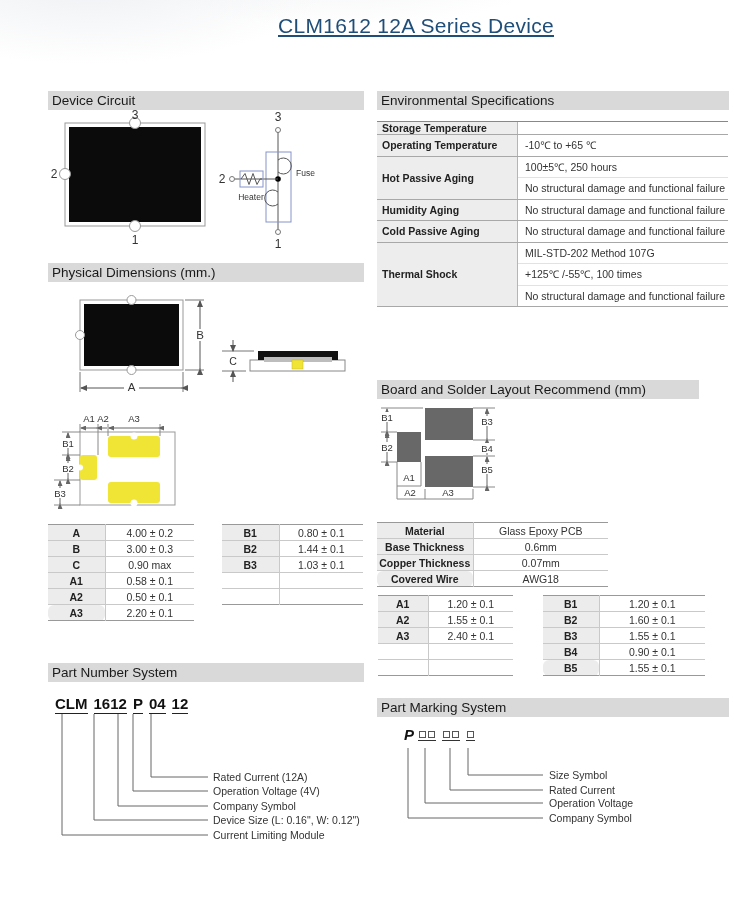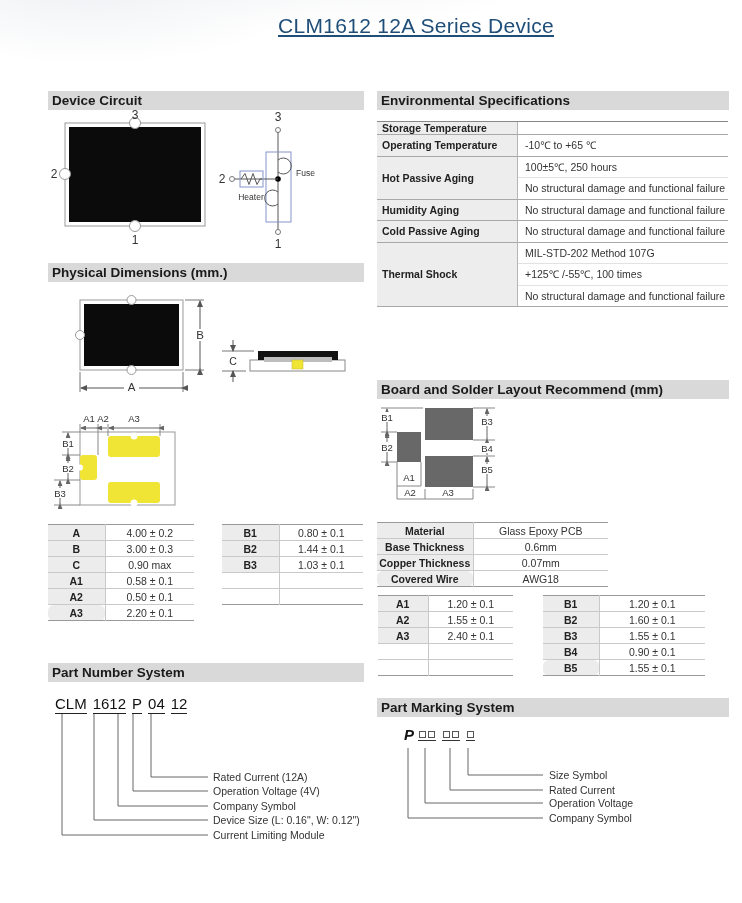--- a/index.html
+++ b/index.html
@@ -4,59 +4,59 @@
 <style>
   html,body{margin:0;padding:0;}
   body{font-family:"Liberation Sans",sans-serif;background:#fff;}
   #page{position:relative;width:742px;height:903px;margin:0 auto;overflow:hidden;
         background:#fff;
         background-image:radial-gradient(ellipse 340px 120px at 90px -20px,#eef0f3 0%,rgba(255,255,255,0) 70%),
                          radial-gradient(ellipse 300px 90px at 340px -40px,#f2f3f5 0%,rgba(255,255,255,0) 75%);}
   .title{position:absolute;top:14px;left:0;width:100%;text-align:center;
          font-size:21px;font-weight:normal;color:#1f4e79;text-decoration:underline;letter-spacing:.3px;padding-left:45px;}
   .sec-hdr{position:absolute;height:19px;line-height:19px;background:#d9d9d9;
-           font-size:13.5px;font-weight:bold;color:#1a1a1a;padding-left:4px;box-sizing:border-box;}
+           font-size:13.5px;font-weight:normal;color:#1a1a1a;padding-left:4px;box-sizing:border-box;}
   svg{position:absolute;}
   svg text{font-family:"Liberation Sans",sans-serif;fill:#333;}
   
   table.dimtbl{position:absolute;border-collapse:collapse;table-layout:fixed;
                font-size:10.5px;color:#333;border-top:1px solid #999;border-bottom:1px solid #999;}
   table.dimtbl td{height:15px;text-align:center;border-bottom:1px solid #c9c9c9;padding:0 2px;}
   table.dimtbl tr:last-child td{border-bottom:none;border-radius:6px;}
   table.dimtbl td.k{background:#ececec;font-weight:bold;border-right:1px solid #c9c9c9;color:#222;}
   table.dimtbl td.k.empty{background:#fff;}
   
   .envtbl{position:absolute;left:377px;top:121px;width:351px;border-top:1px solid #888;
           font-size:10.5px;color:#333;}
   .erow{display:flex;border-bottom:1px solid #a8a8a8;}
   .elbl{width:141px;box-sizing:border-box;background:#ededed;font-weight:bold;color:#222;
         display:flex;align-items:center;padding-left:5px;border-right:1px solid #b5b5b5;}
   .evals{flex:1;}
   .eline{height:20.5px;line-height:20.5px;padding-left:7px;border-bottom:1px solid #e2e2e2;white-space:nowrap;}
   .evals .eline:last-child{border-bottom:none;}
   
-  .pn-code{position:absolute;left:55px;top:695px;font-size:15px;font-weight:normal;color:#111;}
+  .pn-code{position:absolute;left:55px;top:695px;font-size:15px;font-weight:bold;color:#111;}
   .pn-code span{border-bottom:1.5px solid #222;margin-right:6px;padding-bottom:1px;}
   
   .pm-code{position:absolute;left:404px;top:728px;display:flex;align-items:flex-end;}
   .pm-prefix{font-size:15px;font-weight:bold;font-style:italic;color:#111;margin-right:4px;line-height:13px;}
   .pm-group{display:inline-flex;gap:2px;border-bottom:1.5px solid #333;padding:0 1px 2px;margin-right:6px;}
   .pm-box{width:7px;height:7px;border:1px solid #555;background:#fff;box-sizing:border-box;}
 </style>
 </head>
 <body>
 
 <div id="page">
 
   <div class="title">CLM1612 12A Series Device</div>
 
   <div class="sec-hdr" style="left:48px;top:91px;width:316px">Device Circuit</div>
   <div class="sec-hdr" style="left:377px;top:91px;width:352px">Environmental Specifications</div>
   <div class="sec-hdr" style="left:48px;top:263px;width:316px">Physical Dimensions (mm.)</div>
-  <div class="sec-hdr" style="left:377px;top:380px;width:352px">Board and Solder Layout Recommend (mm)</div>
+  <div class="sec-hdr" style="left:377px;top:380px;width:322px">Board and Solder Layout Recommend (mm)</div>
   <div class="sec-hdr" style="left:48px;top:663px;width:316px">Part Number System</div>
   <div class="sec-hdr" style="left:377px;top:698px;width:352px">Part Marking System</div>
 
   <svg style="left:48px;top:110px" width="290" height="150" viewBox="0 0 290 150">
 
     <g>
       <rect x="17" y="13" width="140" height="103" fill="none" stroke="#999"></rect>
       <rect x="21" y="17" width="132" height="95" fill="#0b0b0b"></rect>
       <circle cx="87" cy="13" r="5.5" fill="#fff" stroke="#999"></circle>
       <circle cx="87" cy="116" r="5.5" fill="#fff" stroke="#999"></circle>

